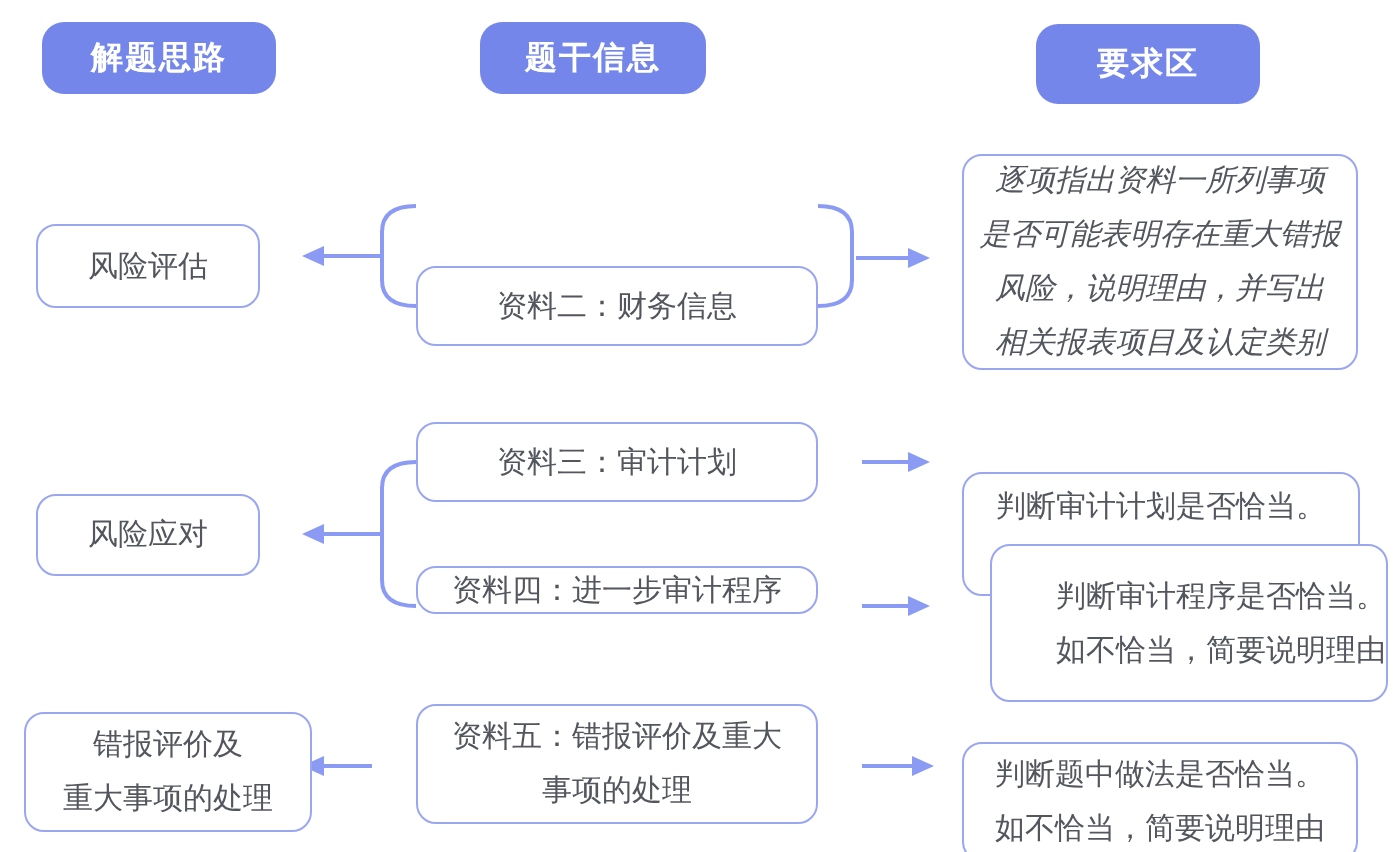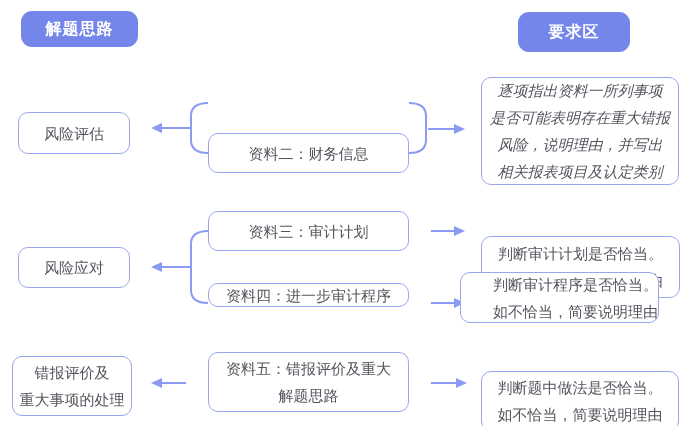--- a/index.html
+++ b/index.html
@@ -19,31 +19,31 @@
     display:flex;align-items:center;justify-content:center;
     text-align:center;white-space:pre-line;
   }
   
   .hdr-solution{left:21px;top:11px;width:117px;height:36px;}
   .hdr-stem{left:240px;top:11px;width:113px;height:36px;}
   .hdr-req{left:518px;top:12px;width:112px;height:40px;}
   
   .n-l1{left:18px;top:112px;width:112px;height:42px;}
   .n-l2{left:18px;top:247px;width:112px;height:41px;}
-  .n-l3{left:12px;top:356px;width:120px;height:60px;}
+  .n-l3{left:12px;top:356px;width:144px;height:60px;}
   
   .n-m1{left:208px;top:83px;width:201px;height:40px;}
   .n-m2{left:208px;top:133px;width:201px;height:40px;}
   .n-m3{left:208px;top:211px;width:201px;height:40px;}
   .n-m4{left:208px;top:283px;width:201px;height:24px;}
   .n-m5{left:208px;top:352px;width:201px;height:60px;}
   
   .n-r1{left:481px;top:77px;width:198px;height:108px;font-style:italic;}
   .n-r2{left:481px;top:200px;width:199px;height:62px;margin-top:36px;}
-  .n-r3{left:460px;top:272px;width:199px;height:51px;padding-left:32px;}
+  .n-r3{left:495px;top:272px;width:199px;height:79px;padding-left:32px;}
   .n-r4{left:481px;top:353px;width:198px;height:60px;margin-top:18px;}
 </style>
 </head>
 <body>
 
 <div class="canvas">
 
   <svg class="connectors" viewBox="0 0 700 426" xmlns="http://www.w3.org/2000/svg">
     <defs>
       <marker id="ah" markerUnits="userSpaceOnUse" markerWidth="12" markerHeight="12" refX="1" refY="5" orient="auto">
@@ -59,32 +59,33 @@
     <path d="M 208 231 Q 191 231 191 244 L 191 290 Q 191 303 208 303" fill="none" stroke="#8b9bf4" stroke-width="2"></path>
     <line x1="191" y1="267" x2="161" y2="267" stroke="#8b9bf4" stroke-width="2" marker-end="url(#ah)"></line>
     <line x1="431" y1="231" x2="455" y2="231" stroke="#8b9bf4" stroke-width="2" marker-end="url(#ah)"></line>
     <line x1="431" y1="303" x2="455" y2="303" stroke="#8b9bf4" stroke-width="2" marker-end="url(#ah)"></line>
 
     <line x1="186" y1="383" x2="161" y2="383" stroke="#8b9bf4" stroke-width="2" marker-end="url(#ah)"></line>
     <line x1="431" y1="383" x2="457" y2="383" stroke="#8b9bf4" stroke-width="2" marker-end="url(#ah)"></line>
   </svg>
 
   <div class="hdr hdr-solution">解题思路</div>
+  <div class="hdr hdr-stem">题干信息</div>
   <div class="hdr hdr-req">要求区</div>
 
   <div class="box n-l1">风险评估</div>
   <div class="box n-l2">风险应对</div>
   <div class="box n-l3">错报评价及
 重大事项的处理</div>
 
   <div class="box n-m2">资料二：财务信息</div>
   <div class="box n-m3">资料三：审计计划</div>
   <div class="box n-m4">资料四：进一步审计程序</div>
   <div class="box n-m5">资料五：错报评价及重大
-解题思路</div>
+事项的处理</div>
 
   <div class="box n-r1">逐项指出资料一所列事项
 是否可能表明存在重大错报
 风险，说明理由，并写出
 相关报表项目及认定类别</div>
   <div class="box n-r2">判断审计计划是否恰当。
 如不恰当，简要说明理由</div>
   <div class="box n-r3">判断审计程序是否恰当。
 如不恰当，简要说明理由</div>
   <div class="box n-r4">判断题中做法是否恰当。

